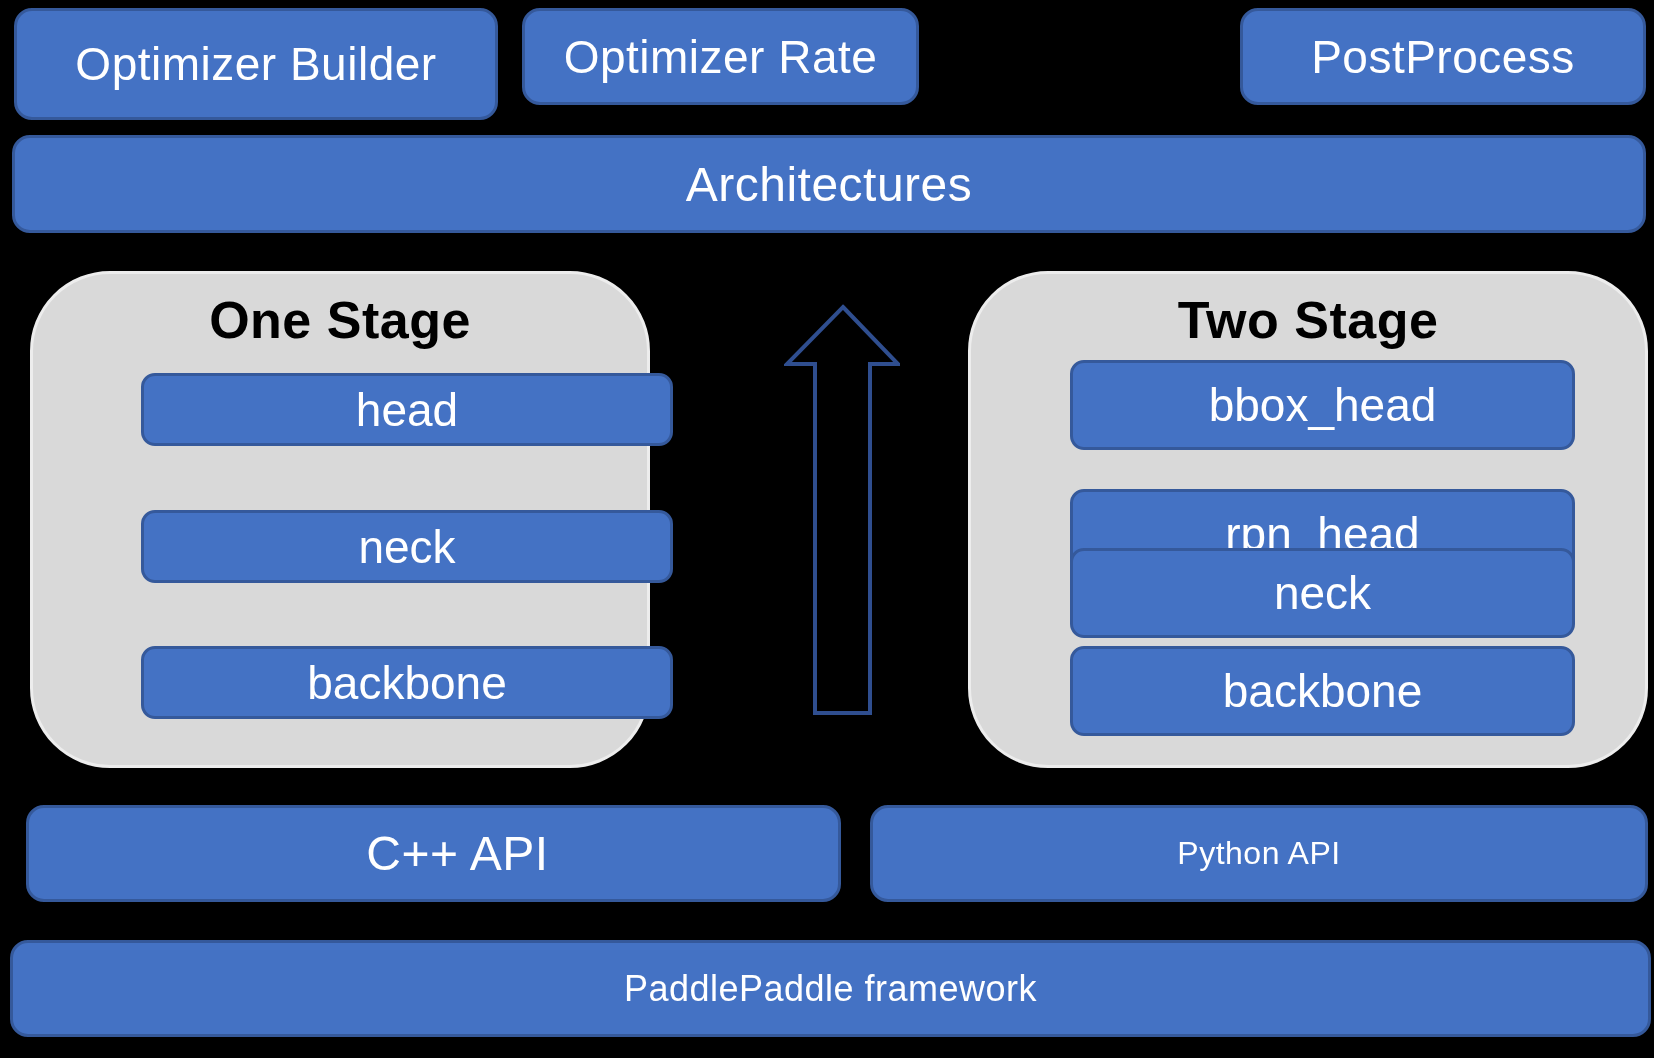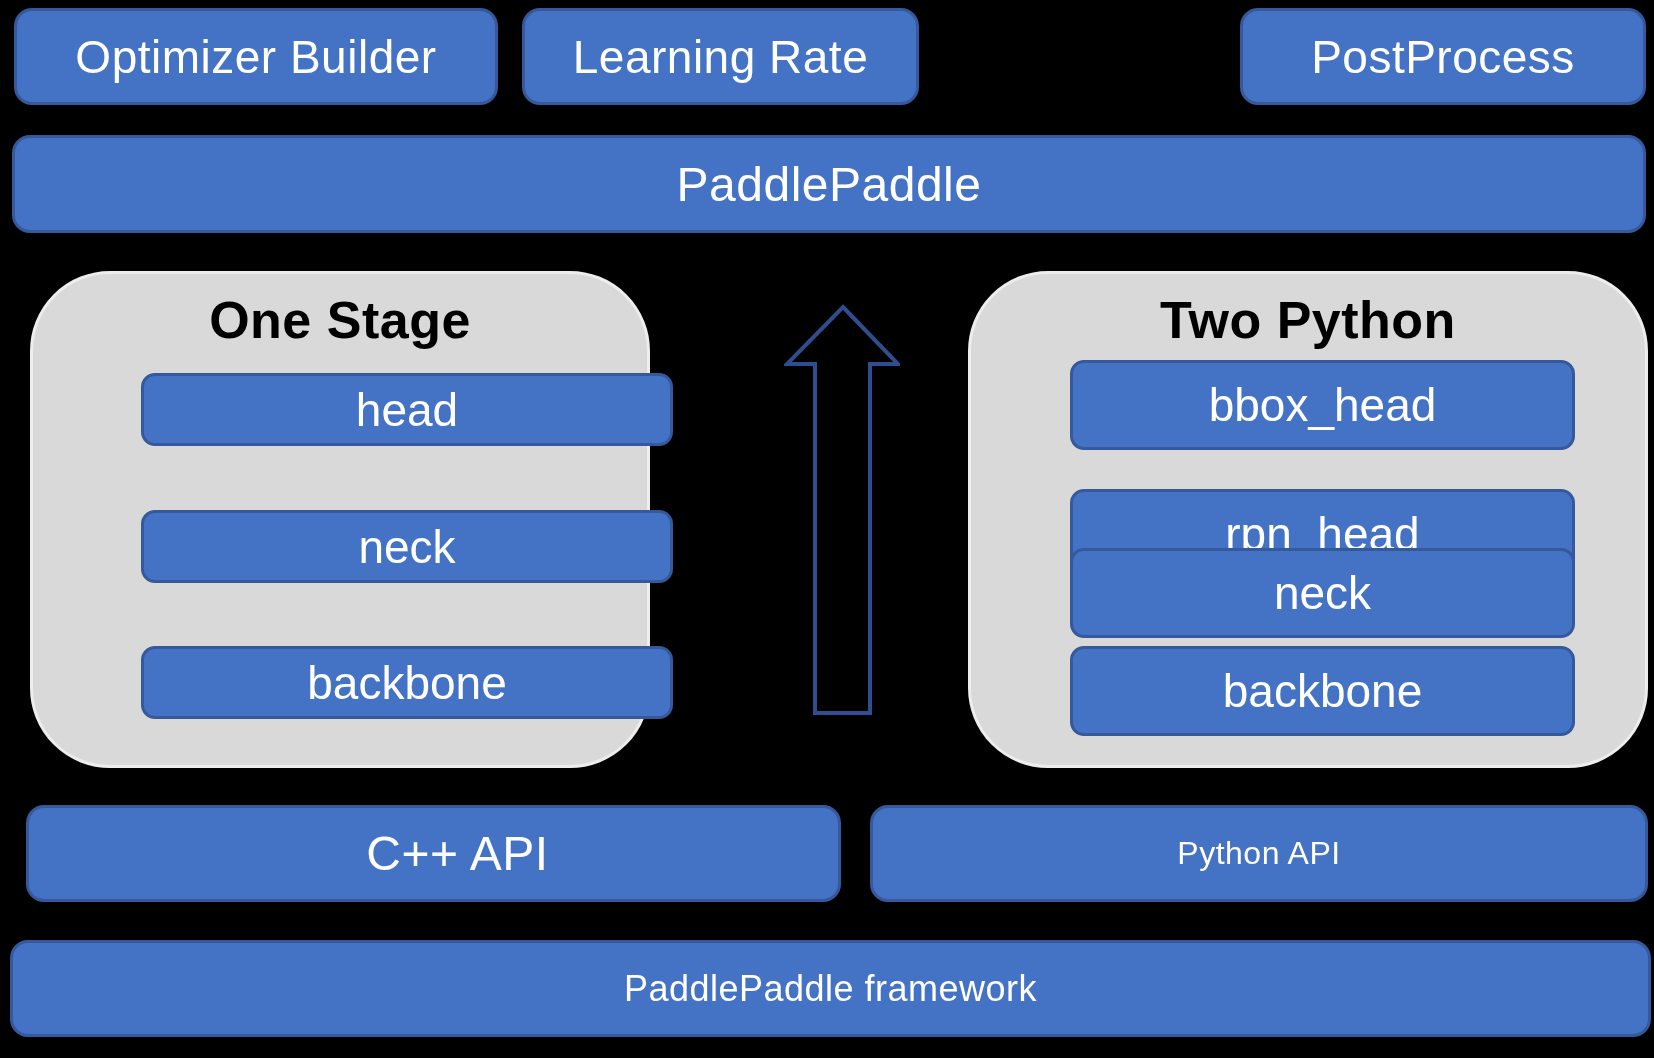--- a/index.html
+++ b/index.html
@@ -25,21 +25,21 @@
     display: flex;
     align-items: center;
     justify-content: center;
     color: #FFFFFF;
     font-size: 46px;
     font-weight: 400;
     letter-spacing: 0.5px;
     white-space: nowrap;
   }
   
-  .m-optimizer   { left: 14px;   top: 8px; width: 484px; height: 97px; }
+  .m-optimizer   { left: 14px;   top: 8px; width: 484px; height: 112px; }
   .m-lr          { left: 522px;  top: 8px; width: 397px; height: 97px; }
   .m-loss        { left: 947px;  top: 8px; width: 264px; height: 97px; }
   .m-postprocess { left: 1240px; top: 8px; width: 406px; height: 97px; }
   
   .m-architectures { left: 12px; top: 135px; width: 1634px; height: 98px; font-size: 48px; }
   
   .stage {
     position: absolute;
     background: #D9D9D9;
     border: 3px solid #EDEDED;
@@ -99,28 +99,28 @@
 </style>
 </head>
 <body>
 
 <div class="canvas">
 
   <div class="module m-optimizer">
     <span>Optimizer Builder</span>
   </div>
   <div class="module m-lr">
-    <span>Learning Rate</span>
+    <span>Optimizer Rate</span>
   </div>
   <div class="module m-postprocess">
     <span>PostProcess</span>
   </div>
 
   <div class="module m-architectures">
-    <span>PaddlePaddle</span>
+    <span>Architectures</span>
   </div>
 
   <div class="stage stage-one">
     <div class="stage-title">One Stage</div>
     <div class="layer one-head">
       <span>head</span>
     </div>
     <div class="layer one-neck">
       <span>neck</span>
     </div>
@@ -129,21 +129,21 @@
     </div>
   </div>
 
   <div class="arrow-wrap">
     <svg width="116" height="412" viewBox="0 0 116 412" xmlns="http://www.w3.org/2000/svg">
       <polygon points="59,4 114,61 86,61 86,410 31,410 31,61 3,61" fill="none" stroke="#2F4E8F" stroke-width="4" stroke-linejoin="miter"></polygon>
     </svg>
   </div>
 
   <div class="stage stage-two">
-    <div class="stage-title">Two Python</div>
+    <div class="stage-title">Two Stage</div>
     <div class="layer two-bbox">
       <span>bbox_head</span>
     </div>
     <div class="layer two-rpn">
       <span>rpn_head</span>
     </div>
     <div class="layer two-neck">
       <span>neck</span>
     </div>
     <div class="layer two-backbone">

